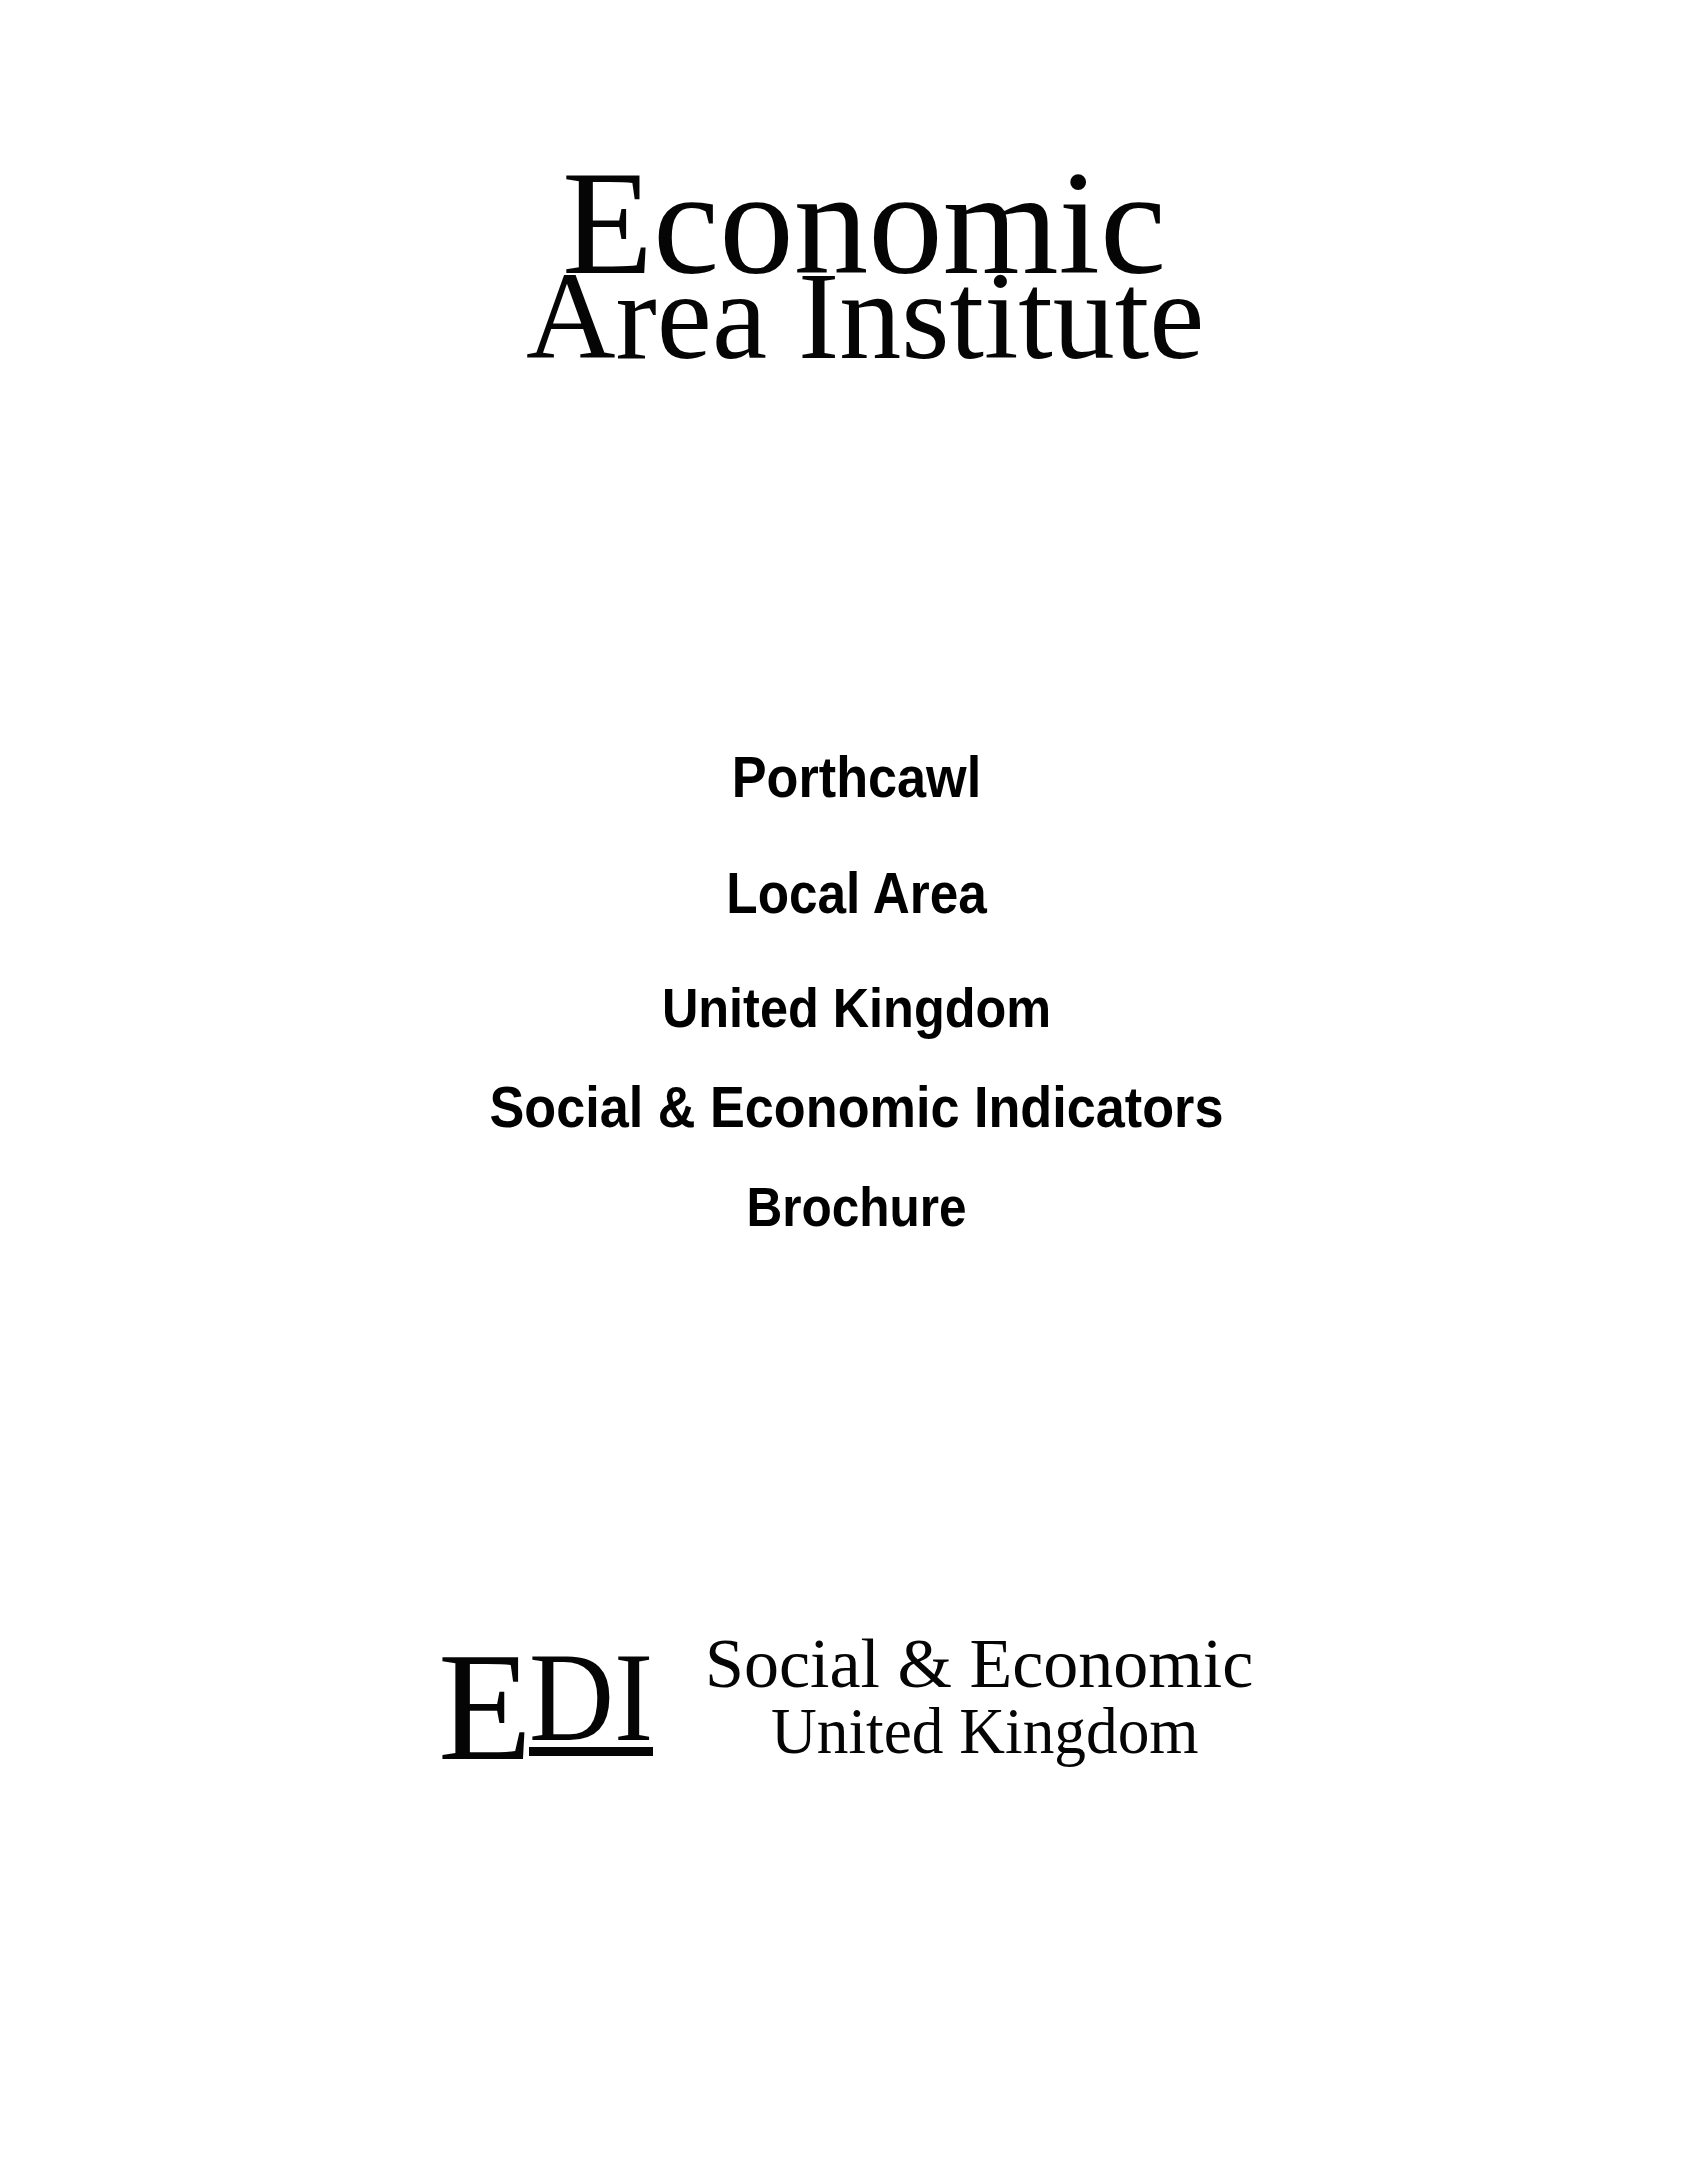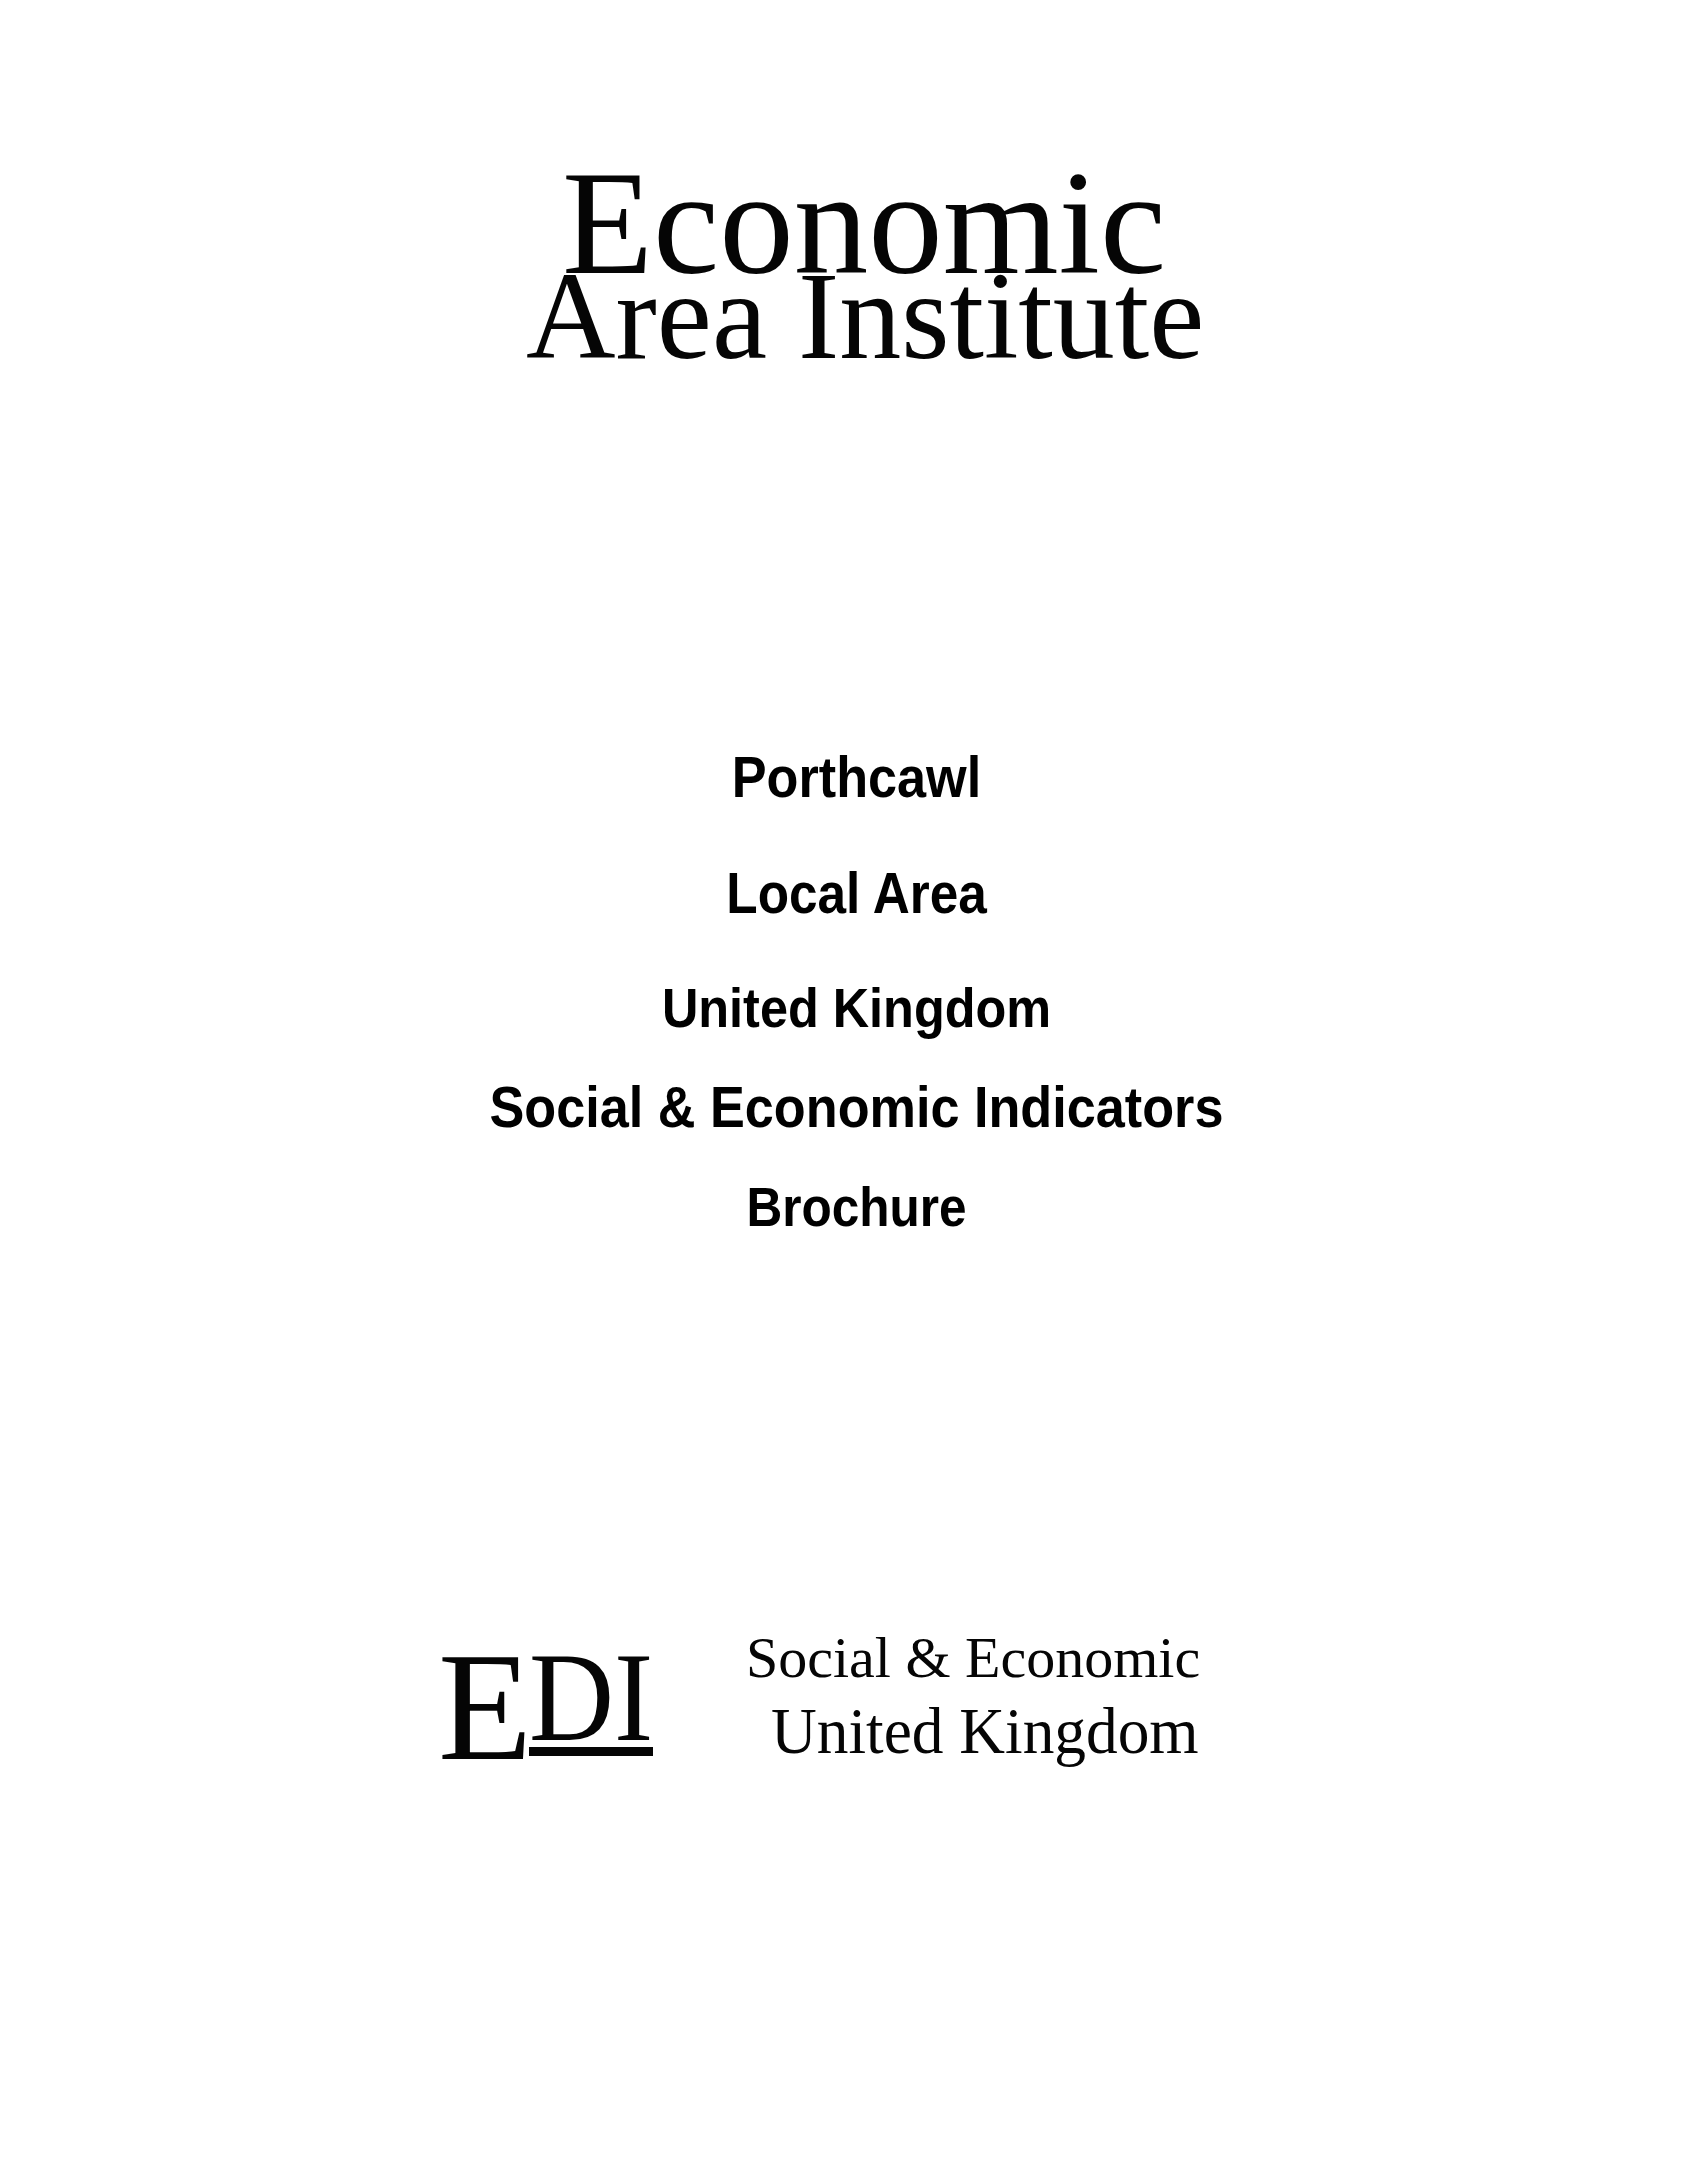--- a/index.html
+++ b/index.html
@@ -85,22 +85,21 @@
   .edi-tagline-line {
     position: absolute;
     font-family: "Liberation Serif", "DejaVu Serif", serif;
     color: #050505;
     line-height: 1;
     white-space: nowrap;
   }
   .tagline-line1 {
     left: 705px;
     top: 1629px;
-    font-size: 58px;
-    margin-left: 41px;
+    font-size: 70px;
   }
   .tagline-line2 {
     left: 771px;
     top: 1698px;
     font-size: 66px;
     transform: scaleX(0.96);
     transform-origin: left top;
   }
 </style>
 </head>

